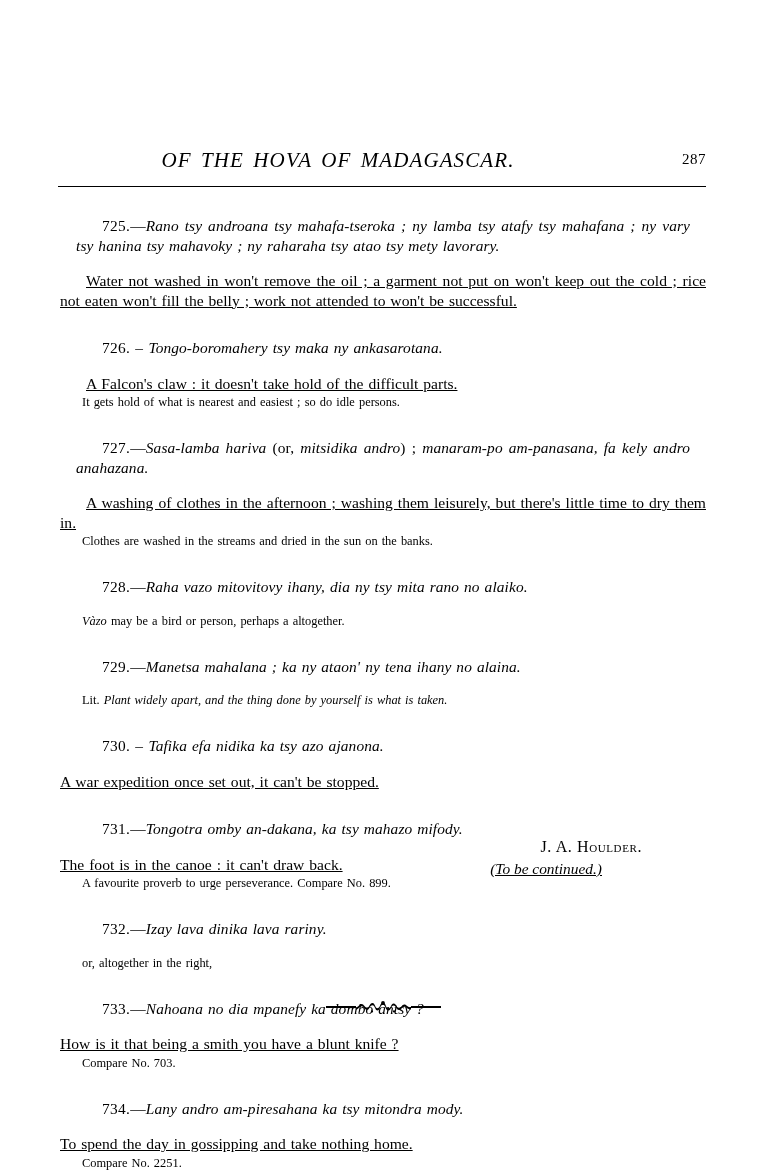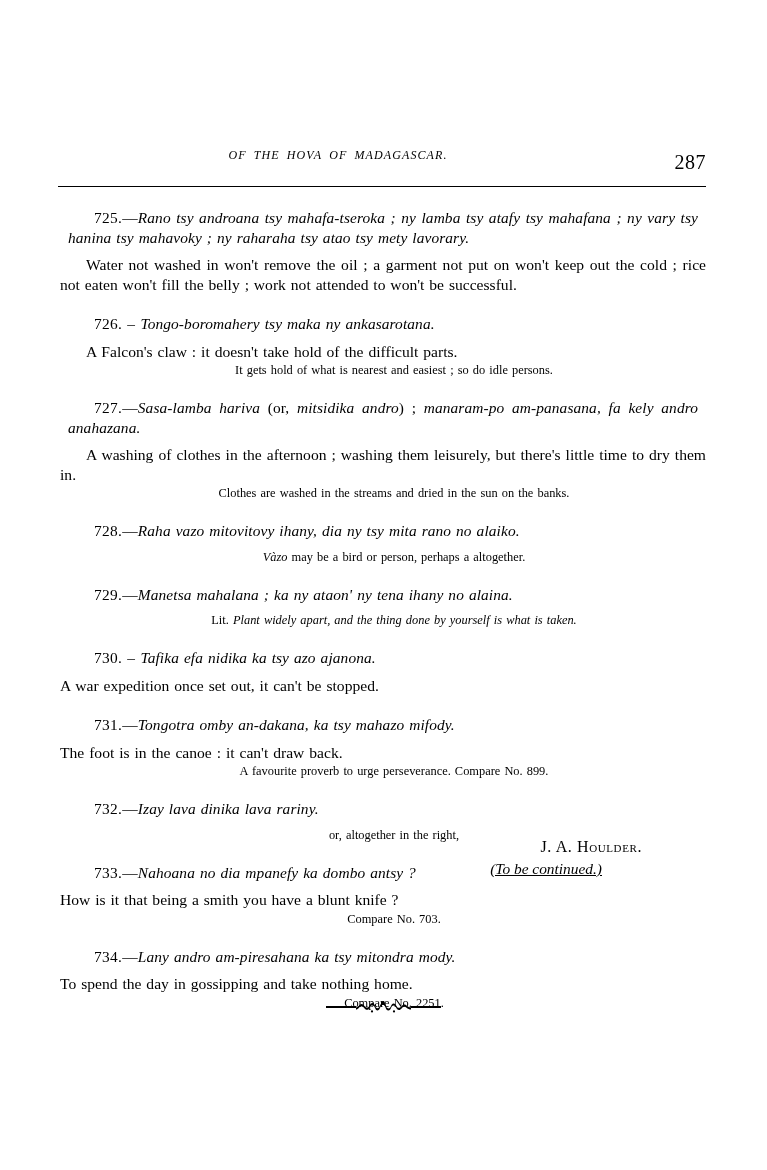--- a/index.html
+++ b/index.html
@@ -32,30 +32,30 @@
     width: 648px;
     height: 26px;
   }
   .head-title {
     position: absolute;
     left: 0;
     top: 0;
     width: 560px;
     text-align: center;
     font-style: italic;
-    font-size: 12px;
+    font-size: 21px;
     letter-spacing: 1.1px;
     word-spacing: 3px;
     white-space: nowrap;
   }
   .page-number {
     position: absolute;
     right: 0;
     top: 3px;
-    font-size: 20px;
+    font-size: 15px;
     letter-spacing: 0.5px;
     font-variant-numeric: oldstyle-nums;
   }
   .head-rule {
     position: absolute;
     left: 58px;
     top: 186px;
     width: 648px;
     height: 0;
     border-top: 1.6px solid #000;
@@ -73,21 +73,21 @@
     margin: 0 0 3px 0;
   }
 
   
   .orig {
     font-style: italic;
     font-size: 15.4px;
     line-height: 19.5px;
     text-indent: 26px;
     text-align: justify;
-    margin: 8px;
+    margin: 16px;
     letter-spacing: 0.1px;
     word-spacing: 1px;
     font-family: Liberation Serif, serif;
   }
   .orig .num {
     font-style: normal;
     font-variant-numeric: oldstyle-nums;
     letter-spacing: 0.3px;
   }
   .orig .rom {
@@ -95,32 +95,33 @@
   }
 
   
   .trans {
     font-size: 15.6px;
     line-height: 19.5px;
     text-indent: 26px;
     text-align: justify;
     margin: 0;
     word-spacing: 1px;
+    text-decoration: underline;
   }
   .trans.noindent {
     text-indent: 0;
   }
 
   
   .note {
     font-size: 12.4px;
     line-height: 16px;
     margin: 1px 0 0 0;
     padding-left: 22px;
-    text-align: center;
+    text-align: left;
     word-spacing: 1px;
   }
   .note .it {
     font-style: italic;
   }
 
   .gap {
     height: 9px;
   }
 

